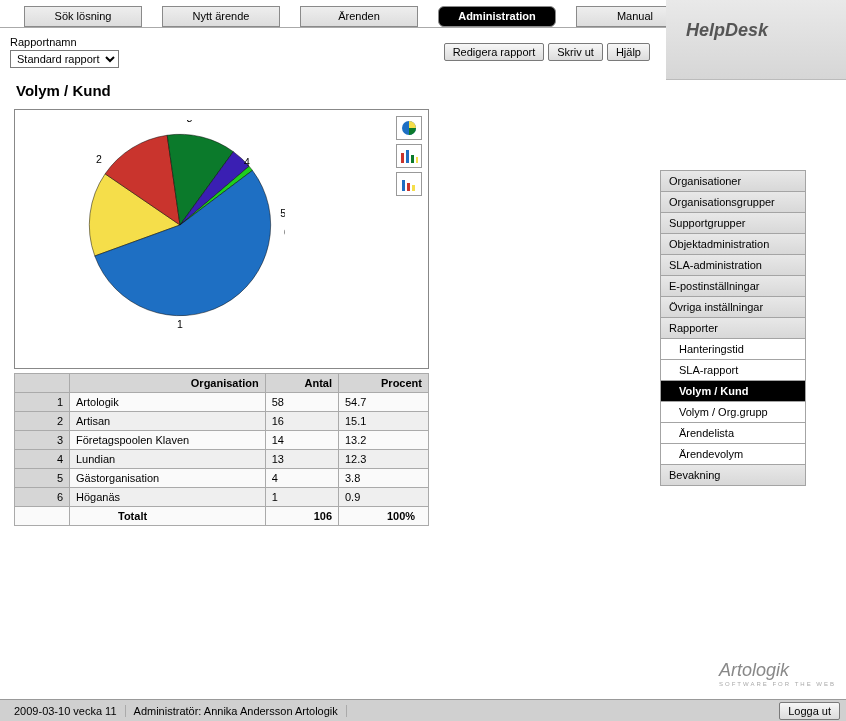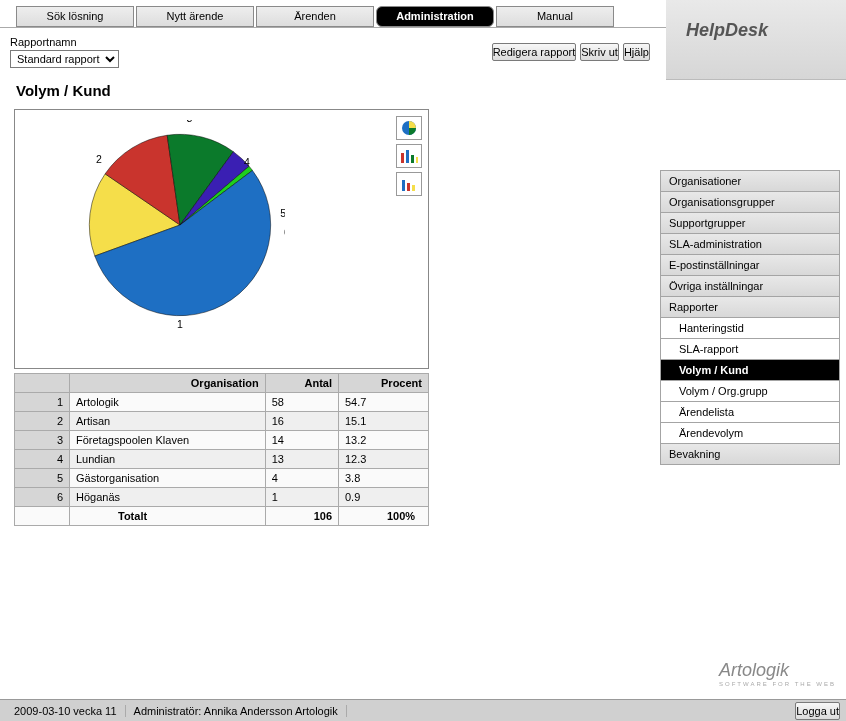--- a/index.html
+++ b/index.html
@@ -1,34 +1,34 @@
 <!DOCTYPE html>
 <html><head>
 <meta charset="utf-8">
 <style>
   * { box-sizing: border-box; }
   html, body { margin:0; padding:0; font-family: Arial, Helvetica, sans-serif; font-size:11px; color:#000; background:#fff; height:100%; }
   body { width:846px; height:721px; position:relative; }
 
   
   .topbar { position:relative; display:flex; height:28px; border-bottom:1px solid #aaa; }
-  .toptabs { display:flex; gap:2px; padding:6px 8px 0 16px;justify-content:flex-end; }
+  .toptabs { display:flex; gap:20px; padding:6px 8px 0 24px;justify-content:flex-end; }
   .tab { border:1px solid #8a8a8a; background:linear-gradient(#eee,#ddd); padding:3px 0; width:118px; text-align:center; cursor:pointer; font-size:11px; }
   .tab.active { background:#000; color:#fff; font-weight:bold;border-radius:6px; }
   .brand-area { position:absolute; right:0; top:0; width:180px; height:80px;
     background:linear-gradient(#e9e9e9,#d6d6d6); border-bottom:1px solid #bbb; }
   .brand-text { position:absolute; top:20px; left:20px; font-style:italic; font-weight:bold; font-size:18px; color:#555; }
 
   
   .controls { display:flex; align-items:center; gap:24px; padding:8px 10px 6px 10px; width:660px;}
   .ctrl-left { flex:0 0 auto; }
   .ctrl-label { font-size:11px; display:block; margin-bottom:2px;}
   select { border:1px solid #7a7a7a; background:#fff; font-size:11px; padding:1px 2px; }
   .ctrl-right { margin-left:auto; display:flex; gap:4px; }
-  .btn { border:1px solid #7a7a7a; background:linear-gradient(#f7f7f7,#dcdcdc); padding:2px 0; font-size:11px; border-radius:2px; cursor:pointer; }
+  .btn { border:1px solid #7a7a7a; background:linear-gradient(#f7f7f7,#dcdcdc); padding:2px 8px; font-size:11px; border-radius:2px; cursor:pointer; }
 
   .main { display:flex; }
   .left-col { width:660px; padding:6px 10px 10px 14px; }
   .right-col { width:186px; padding:96px 6px 0 0; }
 
   .report-title { font-size:15px; font-weight:bold; margin:2px 0 10px 2px; }
 
   .chart-frame { border:1px solid #888; background:#fff; position:relative; width:415px; height:260px; }
   .pie-wrap { position:absolute; top:10px; left:60px; width:240px; height:240px; }
   .pie-svg { width:210px; height:210px; }
@@ -40,21 +40,21 @@
   table.report { border-collapse:collapse; width:415px; margin-top:4px; font-size:11px; }
   table.report th, table.report td { border:1px solid #aaa; padding:3px 6px; }
   table.report th { background:#d6d6d6; text-align:right; font-weight:bold; }
   table.report th.r, table.report td.r { }
   table.report tr:nth-child(odd) td { background:#fafafa; }
   table.report tr:nth-child(even) td { background:#efefef; }
   table.report tfoot td { background:#ccc; font-weight:bold;padding-left:48px; }
   table.report td.num { width:24px; text-align:right; background:#d6d6d6 !important; }
 
   
-  .sidenav { border:1px solid #a4a4a4; width:180px;}
+  .sidenav { border:1px solid #a4a4a4; width:146px;}
   .nav-item { border-bottom:1px solid #a4a4a4; background:linear-gradient(#e8e8e8,#d8d8d8); padding:4px 8px; cursor:pointer; font-size:11px;}
   .nav-item:last-child { border-bottom:none; }
   .nav-sub { background:#fff; padding:4px 8px 4px 18px; }
   .nav-item.active { background:#000; color:#fff; font-weight:bold; }
 
   .brand-footer { position:absolute; right:10px; bottom:34px; color:#888; font-size:18px; font-style:italic; }
   .brand-footer small{ display:block; font-size:6px; letter-spacing:2px; font-style:normal; color:#aaa;}
   .statusbar { position:absolute; left:0; right:0; bottom:0; height:22px; background:#d0d0d0; border-top:1px solid #999; display:flex; align-items:center; font-size:11px; padding:0 6px; }
   .status-seg { padding:0 8px; border-right:1px solid #aaa; }
   .status-right { margin-left:auto; }
@@ -193,20 +193,21 @@
       </tfoot>
     </table>
 
   </div>
 
   <div class="right-col">
     <div class="sidenav" id="sidenav">
         <div class="nav-item">Organisationer</div>
         <div class="nav-item">Organisationsgrupper</div>
         <div class="nav-item">Supportgrupper</div>
+        <div class="nav-item">Objektadministration</div>
         <div class="nav-item">SLA-administration</div>
         <div class="nav-item">E-postinställningar</div>
         <div class="nav-item">Övriga inställningar</div>
         <div class="nav-item">Rapporter</div>
         <div class="nav-item nav-sub">Hanteringstid</div>
         <div class="nav-item nav-sub">SLA-rapport</div>
         <div class="nav-item nav-sub active">Volym / Kund</div>
         <div class="nav-item nav-sub">Volym / Org.grupp</div>
         <div class="nav-item nav-sub">Ärendelista</div>
         <div class="nav-item nav-sub">Ärendevolym</div>

